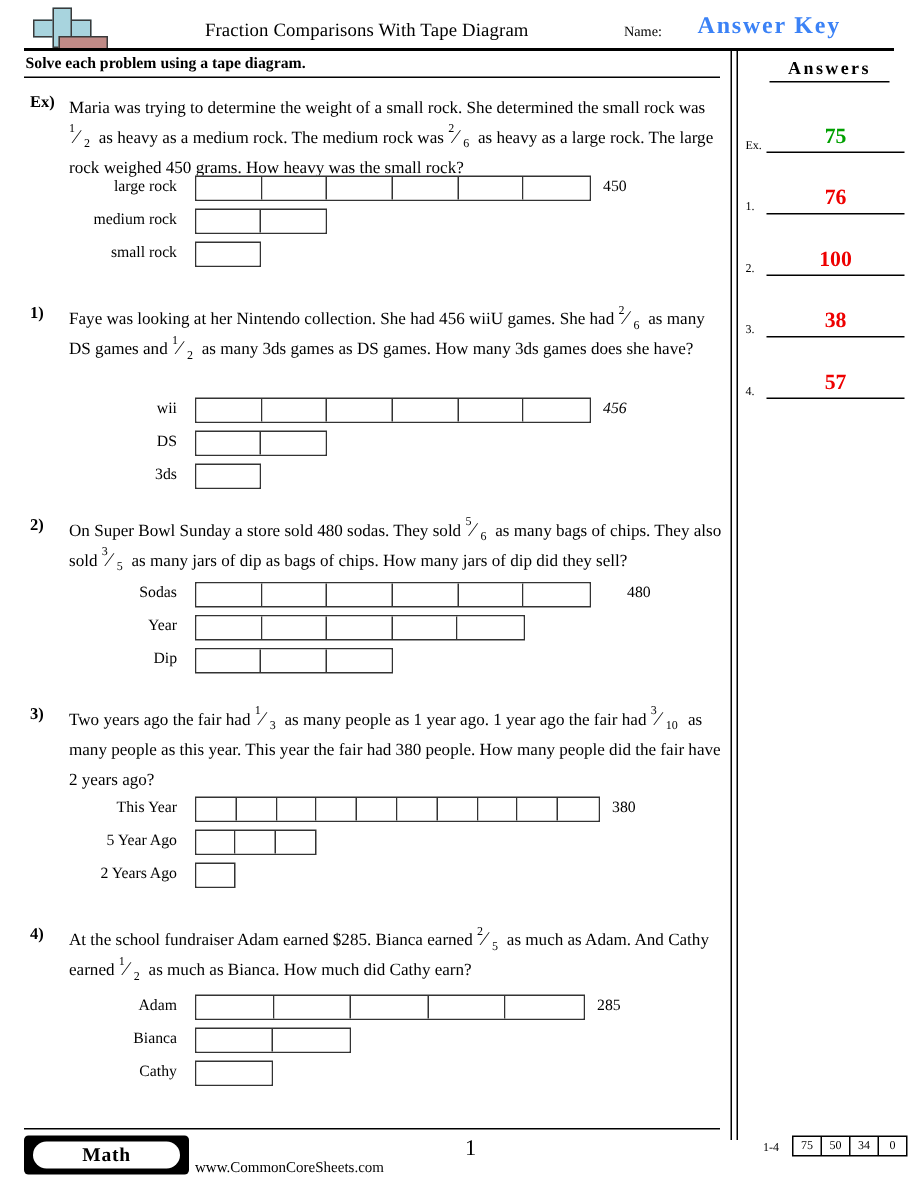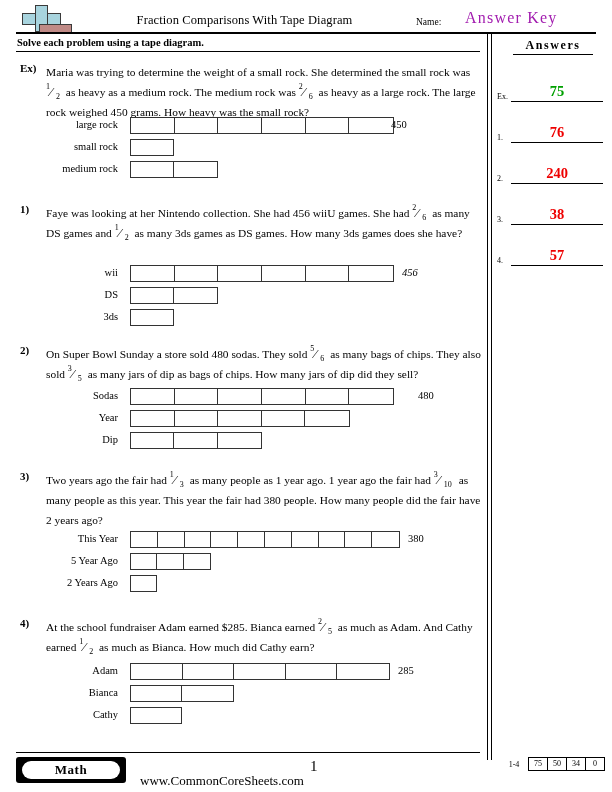--- a/index.html
+++ b/index.html
@@ -67,22 +67,22 @@
   }
   #name-label {
     position: absolute;
     left: 416px; top: 17px;
     font-size: 9.5px;
   }
   #answer-key {
     position: absolute;
     left: 465px; top: 9px;
     font-size: 16px;
-    font-weight: normal;
-    color: #a21caf;
+    font-weight: bold;
+    color: #3b82f6;
     letter-spacing: 1.2px;
     font-family: "Liberation Serif", "DejaVu Serif", serif;
   }
   #header-rule {
     position: absolute;
     left: 16px; top: 32px;
     width: 580px; height: 2px;
     background: #000;
   }
 
@@ -266,22 +266,22 @@
     border-radius: 9px;
     display: flex;
     align-items: center;
     justify-content: center;
     font-size: 13px;
     font-weight: bold;
     letter-spacing: 0.5px;
   }
   #site-url {
     position: absolute;
-    left: 140px; top: 773px;
-    font-size: 13px;
+    left: 130px; top: 773px;
+    font-size: 10px;
   }
   #page-number {
     position: absolute;
     left: 310px; top: 758px;
     font-size: 15px;
   }
   #score-table {
     position: absolute;
     left: 500px; top: 757px;
     display: flex;
@@ -337,21 +337,21 @@
       <div class="answer-value" style="color: rgb(0, 160, 0);">75</div>
     </div>
     <div class="answer-row" style="top: 76px;">
       <div class="answer-num">1.</div>
       <div class="answer-line"></div>
       <div class="answer-value" style="color: rgb(238, 0, 0);">76</div>
     </div>
     <div class="answer-row" style="top: 117px;">
       <div class="answer-num">2.</div>
       <div class="answer-line"></div>
-      <div class="answer-value" style="color: rgb(238, 0, 0);">240</div>
+      <div class="answer-value" style="color: rgb(238, 0, 0);">100</div>
     </div>
     <div class="answer-row" style="top: 158px;">
       <div class="answer-num">3.</div>
       <div class="answer-line"></div>
       <div class="answer-value" style="color: rgb(238, 0, 0);">38</div>
     </div>
     <div class="answer-row" style="top: 199px;">
       <div class="answer-num">4.</div>
       <div class="answer-line"></div>
       <div class="answer-value" style="color: rgb(238, 0, 0);">57</div>
@@ -367,32 +367,32 @@
       <div class="tape-row">
         <div class="tape-label">large rock</div>
         <div class="tape-bar" style="left: 114px; width: 264px;">
           <div class="tape-cell" style="width: 44px;"></div>
           <div class="tape-cell" style="width: 44px;"></div>
           <div class="tape-cell" style="width: 44px;"></div>
           <div class="tape-cell" style="width: 44px;"></div>
           <div class="tape-cell" style="width: 44px;"></div>
           <div class="tape-cell" style="width: 44px;"></div>
         </div>
-        <div class="tape-value" style="left: 375px; text-align: right;">450</div>
+        <div class="tape-value" style="left: 386px; text-align: right;">450</div>
+      </div>
+      <div class="tape-row">
+        <div class="tape-label">medium rock</div>
+        <div class="tape-bar" style="left: 114px; width: 88px;">
+          <div class="tape-cell" style="width: 44px;"></div>
+          <div class="tape-cell" style="width: 44px;"></div>
+        </div>
       </div>
       <div class="tape-row">
         <div class="tape-label">small rock</div>
         <div class="tape-bar" style="left: 114px; width: 44px;">
-          <div class="tape-cell" style="width: 44px;"></div>
-        </div>
-      </div>
-      <div class="tape-row">
-        <div class="tape-label">medium rock</div>
-        <div class="tape-bar" style="left: 114px; width: 88px;">
-          <div class="tape-cell" style="width: 44px;"></div>
           <div class="tape-cell" style="width: 44px;"></div>
         </div>
       </div>
     </div>
     <div class="problem" style="top: 203px;">
       <div class="prob-num">1)</div>
       <div class="prob-text">Faye was looking at her Nintendo collection. She had 456 wiiU games. She had <span class="frac"><span class="num">2</span><span class="slash">⁄</span><span class="den">6</span></span> as many DS games and <span class="frac"><span class="num">1</span><span class="slash">⁄</span><span class="den">2</span></span> as many 3ds games as DS games. How many 3ds games does she have?</div>
     </div>
     <div class="tape-block" style="top: 265px; left: 16px; position: absolute;">
       <div class="tape-row">

